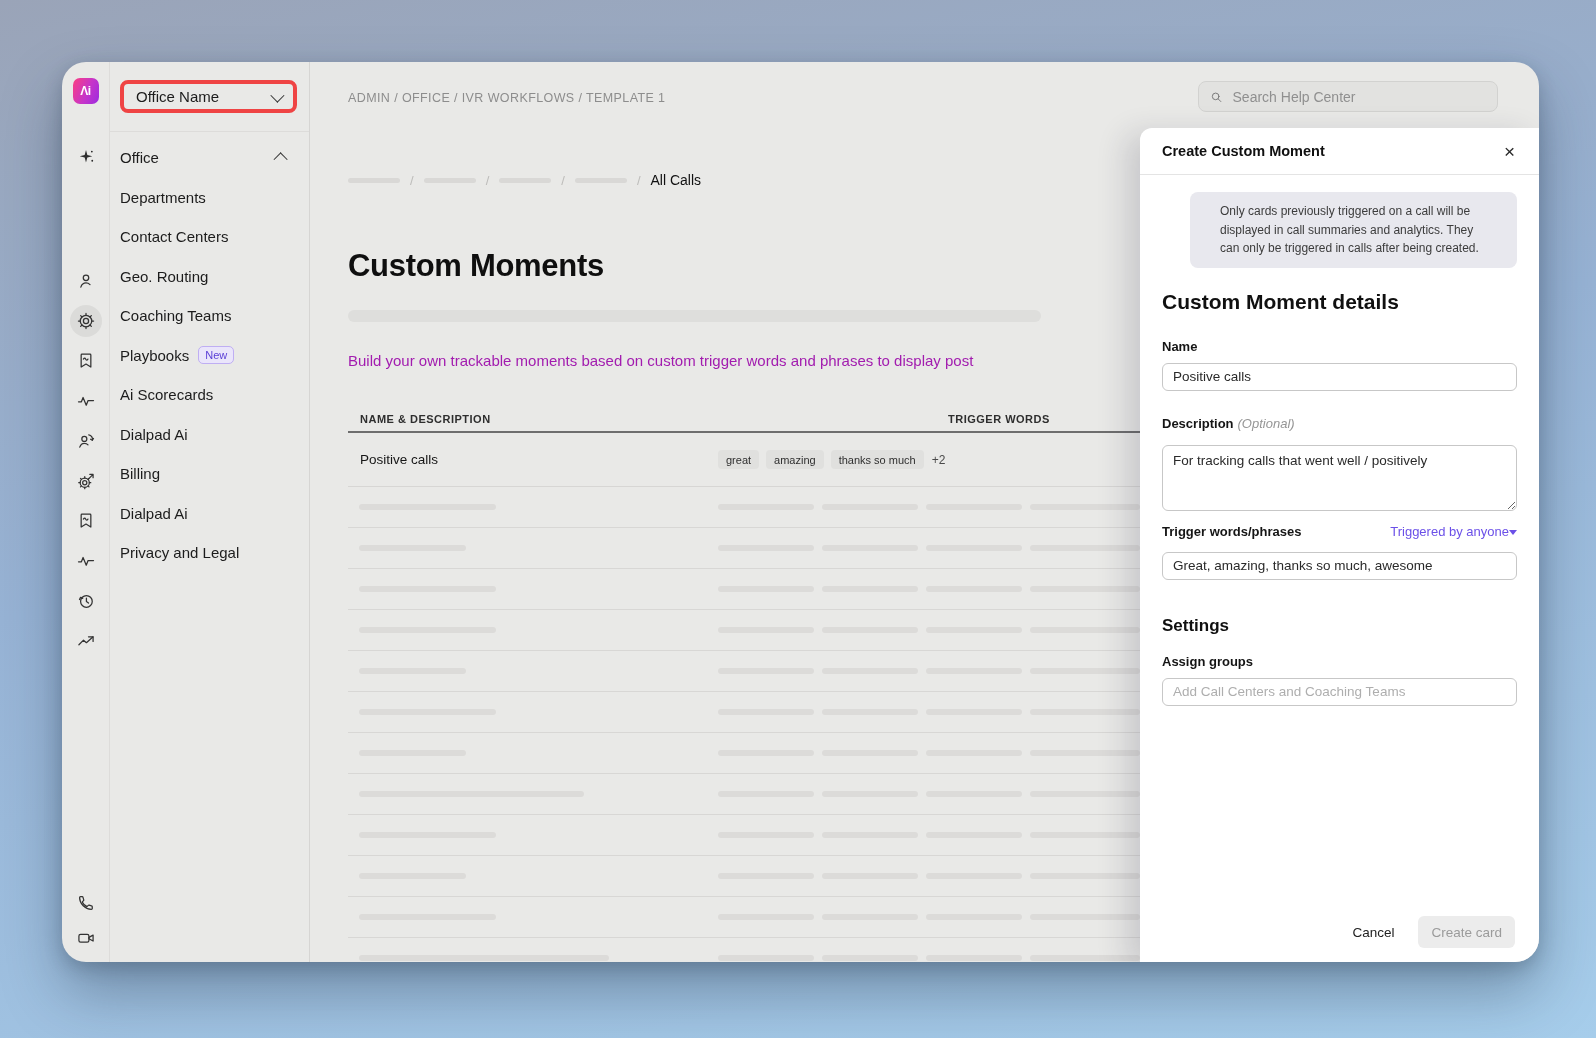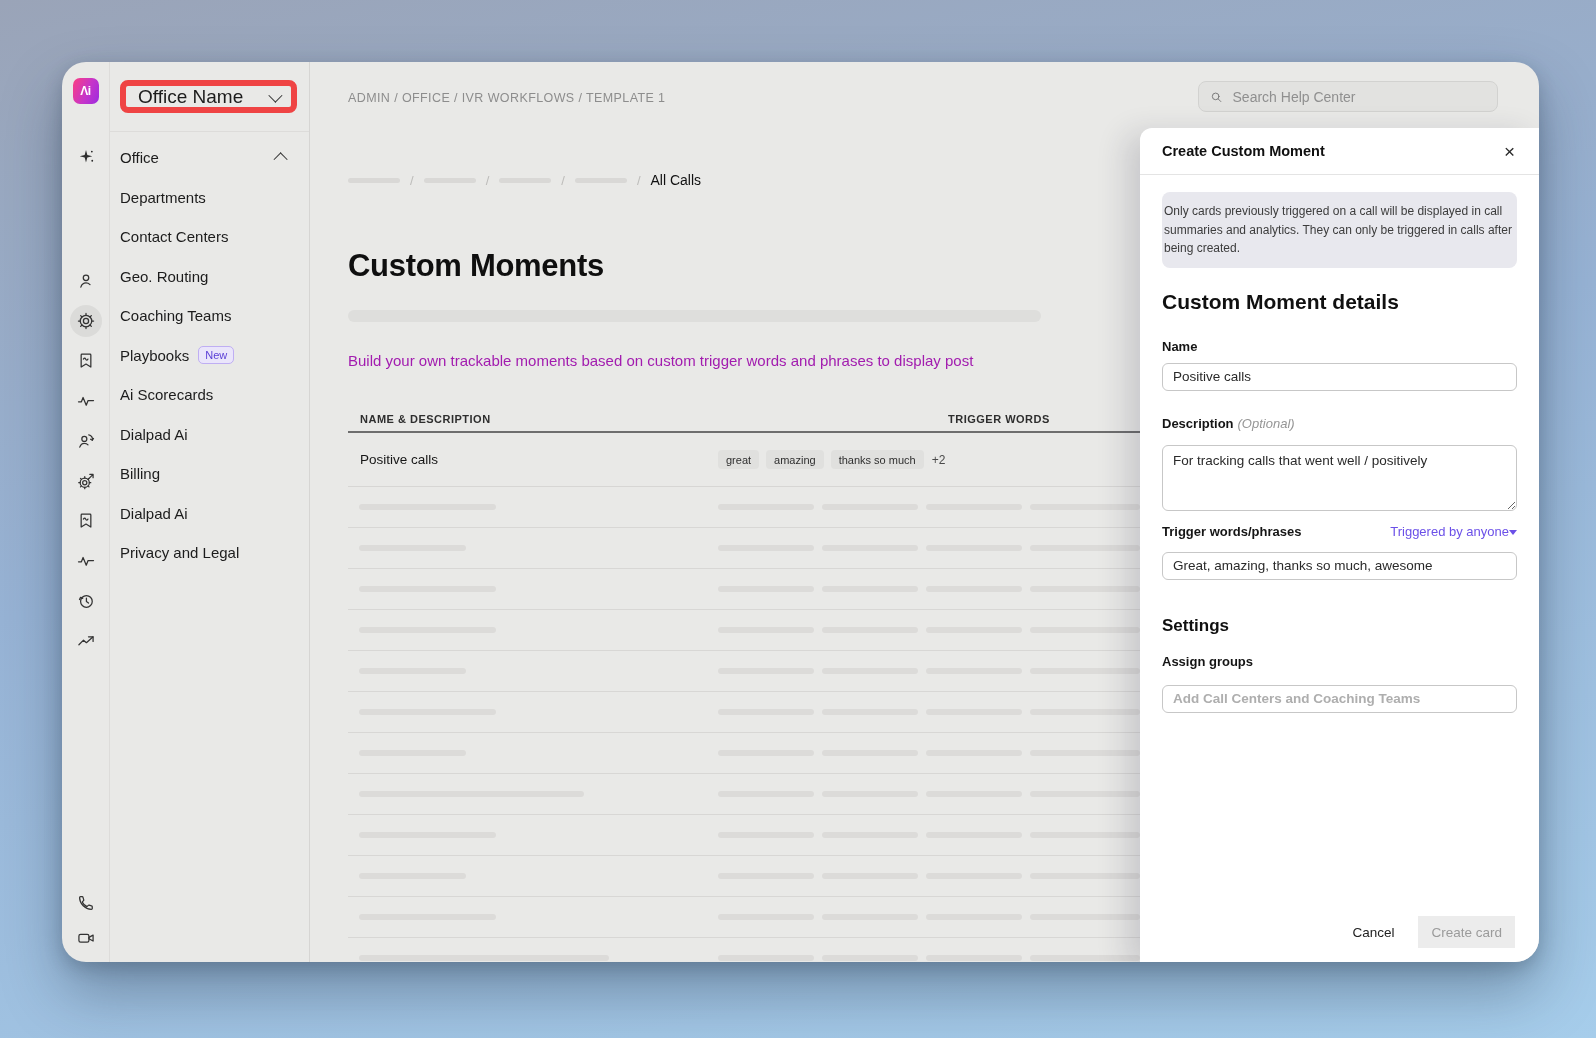--- a/index.html
+++ b/index.html
@@ -30,23 +30,23 @@
   #rail-sparkle{margin-top:41px}
   #rail-main{margin-top:100px;display:flex;flex-direction:column;gap:16px;align-items:center}
   .rail-spacer{flex:1}
   #rail-bottom{display:flex;flex-direction:column;gap:11px;align-items:center}
   
   .sidebar{
     position:absolute;left:48px;top:0;bottom:0;width:200px;box-sizing:border-box;
     border-right:1px solid #d6d5d3;
   }
   .office-select{
-    margin:18px 12px 0 10px;height:33px;border:6px solid #ef4444;border-radius:8px;
+    margin:18px 12px 0 10px;height:33px;border:4px solid #ef4444;border-radius:8px;
     display:flex;align-items:center;justify-content:space-between;padding:1px 12px;
-    font-size:19px;color:#1c1c1c;cursor:pointer;background:transparent;box-sizing:border-box;
+    font-size:15px;color:#1c1c1c;cursor:pointer;background:transparent;box-sizing:border-box;
   }
   .chev{width:9px;height:9px;border-right:1.6px solid #333;border-bottom:1.6px solid #333;display:inline-block}
   .chev.down{transform:rotate(45deg) translateY(-2px)}
   .chev.up{transform:rotate(-135deg) translateY(-2px)}
   .nav{margin-top:18px;border-top:1px solid #dddcda;padding-top:6px}
   .nav-item{
     height:39.5px;display:flex;align-items:center;padding:0 22px 0 10px;
     font-size:15px;color:#1c1c1c;cursor:pointer;
   }
   .nav-item .lbl{flex:0 0 auto}
@@ -98,22 +98,22 @@
     border-radius:12px 0 0 0;box-shadow:-14px 6px 30px rgba(40,40,60,.16);z-index:5;
   }
   .panel-head{
     height:47px;border-bottom:1px solid #e4e4e4;display:flex;align-items:center;
     justify-content:space-between;padding:0 22px;box-sizing:border-box;
   }
   .panel-title{font-size:14.5px;font-weight:bold;color:#101010}
   .close-btn{font-size:19px;color:#2b2b2b;cursor:pointer;line-height:1;background:none;border:none;padding:0 2px;font-family:inherit}
   .panel-body{position:absolute;top:47px;left:0;right:0;bottom:60px;padding:0 22px;overflow:hidden}
   .info-box{
-    margin-top:17px;background:#e8e8ee;border-radius:8px;padding:10px 2px;
-    font-size:12px;line-height:1.55;color:#3c3c3c;
+    margin-top:17px;background:#e8e8ee;border-radius:8px;padding:10px 30px;
+    font-size:12px;line-height:1.55;color:#3c3c3c;margin-left:28px;
   }
   .h-details{margin-top:22px;font-size:21px;font-weight:bold;color:#101010}
   .f-label{margin-top:25px;font-size:13px;font-weight:bold;color:#151515}
   .f-label .opt{font-weight:normal;font-style:italic;color:#969696;margin-left:4px}
   .t-input{
     margin-top:9px;width:100%;box-sizing:border-box;height:28px;border:1px solid #c7c7c7;
     border-radius:6px;padding:0 10px;font-size:13.5px;color:#2a2a2a;font-family:inherit;background:#fff;
   }
   .t-input::placeholder{color:#aeaeae}
   textarea.t-area{
@@ -124,21 +124,21 @@
   .trig-label{font-size:13px;font-weight:bold;color:#151515}
   .trig-link{font-size:13px;color:#6b50e8;cursor:pointer;display:flex;align-items:center;}
   .caret-dn{width:0;height:0;border-left:4px solid transparent;border-right:4px solid transparent;border-top:5px solid #6b50e8;display:inline-block;margin-top:2px}
   .h-settings{margin-top:36px;font-size:17px;font-weight:bold;color:#101010}
   .panel-foot{
     position:absolute;bottom:0;left:0;right:0;height:60px;display:flex;align-items:center;
     justify-content:flex-end;gap:18px;padding:0 24px;box-sizing:border-box;
   }
   .btn-cancel{background:none;border:none;font-size:13.5px;color:#222;cursor:pointer;font-family:inherit}
   .btn-create{
-    background:#ececec;border:none;border-radius:0;padding:8.5px 13px;
+    background:#ececec;border:none;border-radius:6px;padding:8.5px 13px;
     font-size:13.5px;color:#9b9b9b;cursor:default;font-family:inherit;
   }
 </style>
 </head>
 <body>
 
 <div class="window">
 
   <div class="rail">
     <div class="logo">
@@ -429,21 +429,21 @@
         <span class="trig-label">Trigger words/phrases</span>
         <span class="trig-link">
           <span>Triggered by anyone</span>
           <span class="caret-dn"></span>
         </span>
       </div>
       <input class="t-input" style="margin-top: 13px;" type="text" value="Great, amazing, thanks so much, awesome">
 
       <div class="h-settings">Settings</div>
       <div class="f-label" style="margin-top:18px">Assign groups</div>
-      <input class="t-input" style="margin-top: 16px; font-weight: bold;" type="text" placeholder="Add Call Centers and Coaching Teams">
+      <input class="t-input" style="margin-top: 9px;" type="text" placeholder="Add Call Centers and Coaching Teams">
     </div>
     <div class="panel-foot">
       <button class="btn-cancel">Cancel</button>
       <button class="btn-create">Create card</button>
     </div>
   </div>
 
 </div>
 
 </body></html>

